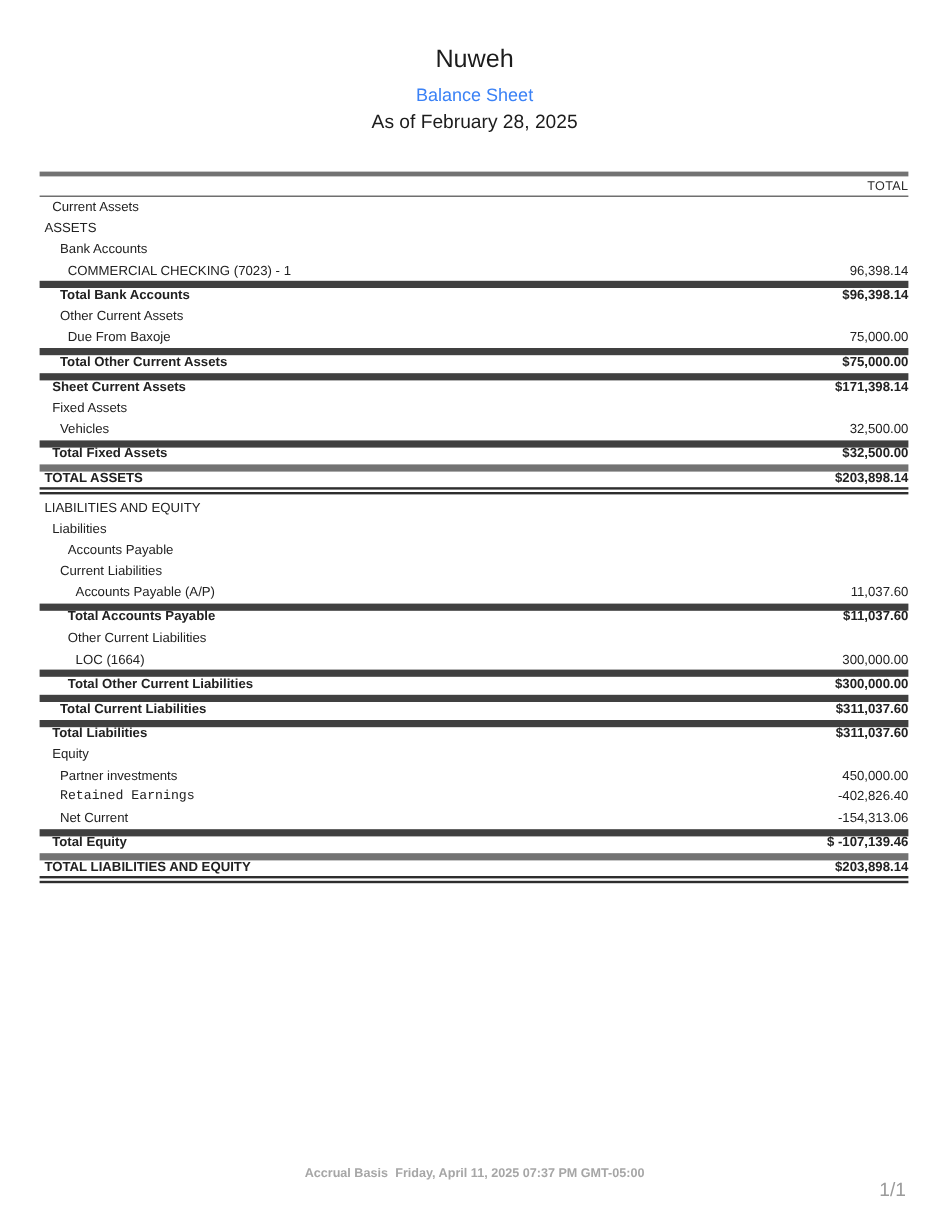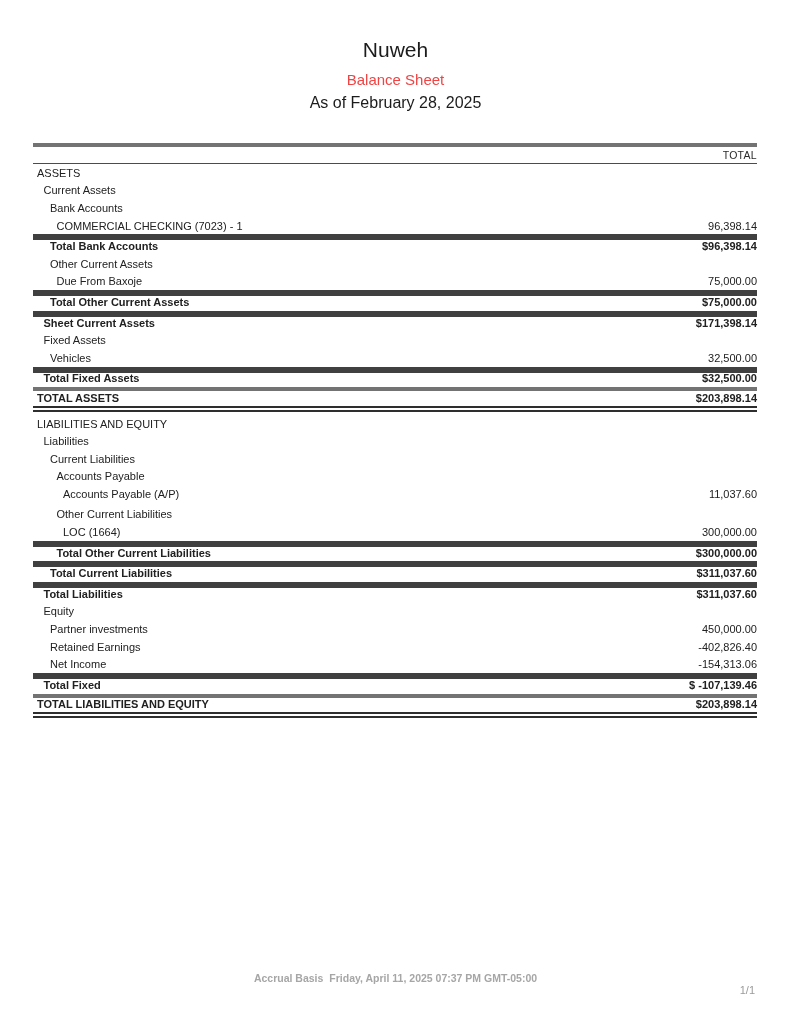--- a/index.html
+++ b/index.html
@@ -6,83 +6,83 @@
   .page{
     position:relative;
     width:791px;height:1024px;
     background:#ffffff;
     font-family:"Liberation Sans","DejaVu Sans",sans-serif;
     color:#212121;
     overflow:hidden;
   }
   .report-header{position:absolute;top:38px;left:0;width:100%;text-align:center;}
   .company{font-size:21px;line-height:24px;color:#1c1c1c;}
-  .title{font-size:15px;line-height:18px;margin-top:9px;color:#ef4444;}
+  .title{font-size:15px;line-height:18px;margin-top:9px;color:#3b82f6;}
   .subtitle{font-size:16px;line-height:14px;margin-top:7px;color:#1c1c1c;}
 
   .table{position:absolute;top:143px;left:33px;width:724px;}
   .thead{
     box-sizing:border-box;
     height:21px;
     border-top:4px solid #737373;
     border-bottom:1px solid #4c4c4c;
     display:flex;justify-content:flex-end;align-items:center;
     font-size:10.5px;letter-spacing:0.3px;color:#2a2a2a;
   }
   .row{
     box-sizing:border-box;
     height:17.6px;
     display:flex;justify-content:space-between;align-items:center;
     font-size:11px;
   }
   .row.gap{margin-top:3px;}
   .row.total,.row.grand{font-weight:bold;}
   .row.total{border-top:6px solid #404040;}
-  .row.grand{border-top:4px solid #737373;}
+  .row.grand{border-top:6px solid #737373;}
   .row .lbl{white-space:nowrap;}
   .row .val{white-space:nowrap;text-align:left;}
   .double-rule{
     box-sizing:border-box;
     height:6px;margin-top:1px;
     border-top:2px solid #2e2e2e;
     border-bottom:2px solid #2e2e2e;
   }
   .footer{
     position:absolute;top:972px;left:0;width:100%;
     font-size:10.5px;font-weight:bold;color:#a6a6a6;
     text-align:center;
   }
   .footer .basis{margin-right:6px;}
   .pagenum{
     position:absolute;top:984px;right:36px;
-    font-size:11px;color:#9b9b9b;
+    font-size:16px;color:#9b9b9b;
   }
 </style>
 </head>
 <body>
 
 <div class="page">
 
   <div class="report-header">
     <div class="company">Nuweh</div>
     <div class="title">Balance Sheet</div>
     <div class="subtitle">As of February 28, 2025</div>
   </div>
 
   <div class="table">
     <div class="thead">
       <span>TOTAL</span>
     </div>
     <div id="report-rows">
+        <div class="row plain">
+          <span class="lbl" style="padding-left: 10.5px;">Current Assets</span>
+          <span class="val"></span>
+        </div>
         <div class="row section">
           <span class="lbl" style="padding-left: 4px;">ASSETS</span>
-          <span class="val"></span>
-        </div>
-        <div class="row plain">
-          <span class="lbl" style="padding-left: 10.5px;">Current Assets</span>
           <span class="val"></span>
         </div>
         <div class="row plain">
           <span class="lbl" style="padding-left: 17px;">Bank Accounts</span>
           <span class="val"></span>
         </div>
         <div class="row plain">
           <span class="lbl" style="padding-left: 23.5px;">COMMERCIAL CHECKING (7023) - 1</span>
           <span class="val">96,398.14</span>
         </div>
@@ -125,30 +125,34 @@
         <div class="double-rule"></div>
         <div class="row section gap">
           <span class="lbl" style="padding-left: 4px;">LIABILITIES AND EQUITY</span>
           <span class="val"></span>
         </div>
         <div class="row plain">
           <span class="lbl" style="padding-left: 10.5px;">Liabilities</span>
           <span class="val"></span>
         </div>
         <div class="row plain">
+          <span class="lbl" style="padding-left: 23.5px;">Accounts Payable</span>
+          <span class="val"></span>
+        </div>
+        <div class="row plain">
           <span class="lbl" style="padding-left: 17px;">Current Liabilities</span>
-          <span class="val"></span>
-        </div>
-        <div class="row plain">
-          <span class="lbl" style="padding-left: 23.5px;">Accounts Payable</span>
           <span class="val"></span>
         </div>
         <div class="row plain">
           <span class="lbl" style="padding-left: 30px;">Accounts Payable (A/P)</span>
           <span class="val">11,037.60</span>
+        </div>
+        <div class="row total">
+          <span class="lbl" style="padding-left: 23.5px;">Total Accounts Payable</span>
+          <span class="val">$11,037.60</span>
         </div>
         <div class="row plain gap">
           <span class="lbl" style="padding-left: 23.5px;">Other Current Liabilities</span>
           <span class="val"></span>
         </div>
         <div class="row plain">
           <span class="lbl" style="padding-left: 30px;">LOC (1664)</span>
           <span class="val">300,000.00</span>
         </div>
         <div class="row total">
@@ -165,29 +169,29 @@
         </div>
         <div class="row plain gap">
           <span class="lbl" style="padding-left: 10.5px;">Equity</span>
           <span class="val"></span>
         </div>
         <div class="row plain">
           <span class="lbl" style="padding-left: 17px;">Partner investments</span>
           <span class="val">450,000.00</span>
         </div>
         <div class="row plain">
-          <span class="lbl" style="padding-left: 17px;">Retained Earnings</span>
+          <span class="lbl" style="padding-left: 17px; font-family: Liberation Mono, monospace;">Retained Earnings</span>
           <span class="val">-402,826.40</span>
         </div>
         <div class="row plain">
-          <span class="lbl" style="padding-left: 17px;">Net Income</span>
+          <span class="lbl" style="padding-left: 17px;">Net Current</span>
           <span class="val">-154,313.06</span>
         </div>
         <div class="row total">
-          <span class="lbl" style="padding-left: 10.5px;">Total Fixed</span>
+          <span class="lbl" style="padding-left: 10.5px;">Total Equity</span>
           <span class="val">$ -107,139.46</span>
         </div>
         <div class="row grand gap">
           <span class="lbl" style="padding-left: 4px;">TOTAL LIABILITIES AND EQUITY</span>
           <span class="val">$203,898.14</span>
         </div>
         <div class="double-rule"></div>
       </div>
   </div>
 

